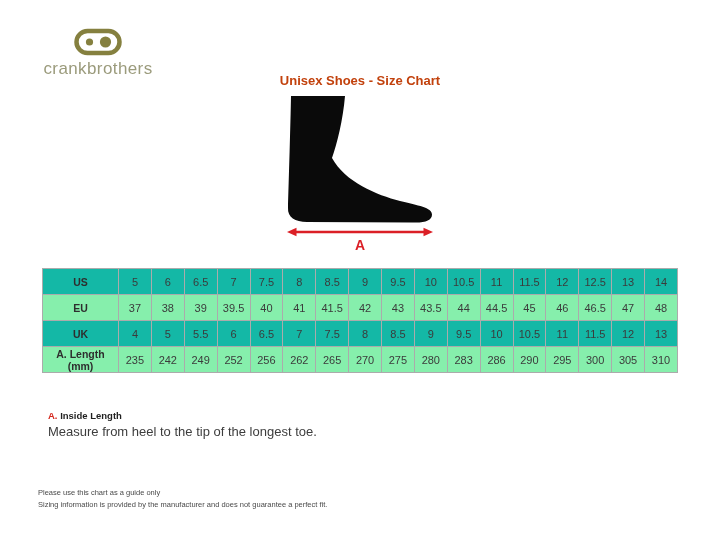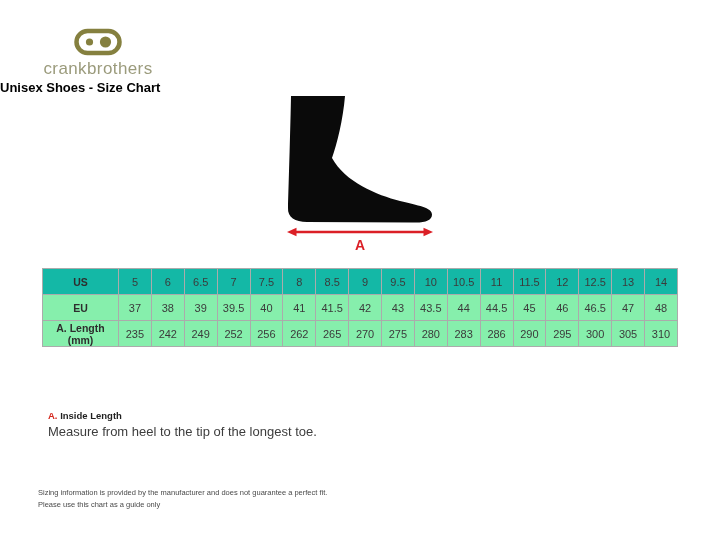--- a/index.html
+++ b/index.html
@@ -31,24 +31,24 @@
     letter-spacing: 0.4px;
     color: #9b9b7c;
   }
 
   
   .chart-title {
     position: absolute;
     top: 73px;
     left: 0;
     width: 720px;
+    text-align: center;
     font-size: 13px;
     font-weight: bold;
-    color: #000000;
-    margin-top: 7px;
+    color: #c2410c;
   }
 
   
   .figure {
     position: absolute;
     left: 287px;
     top: 96px;
     width: 146px;
     text-align: center;
   }
@@ -191,20 +191,40 @@
           <td>43</td>
           <td>43.5</td>
           <td>44</td>
           <td>44.5</td>
           <td>45</td>
           <td>46</td>
           <td>46.5</td>
           <td>47</td>
           <td>48</td>
         </tr>
+        <tr class="row-white">
+          <th>UK</th>
+          <td>4</td>
+          <td>5</td>
+          <td>5.5</td>
+          <td>6</td>
+          <td>6.5</td>
+          <td>7</td>
+          <td>7.5</td>
+          <td>8</td>
+          <td>8.5</td>
+          <td>9</td>
+          <td>9.5</td>
+          <td>10</td>
+          <td>10.5</td>
+          <td>11</td>
+          <td>11.5</td>
+          <td>12</td>
+          <td>13</td>
+        </tr>
         <tr class="row-gray">
           <th>A. Length (mm)</th>
           <td>235</td>
           <td>242</td>
           <td>249</td>
           <td>252</td>
           <td>256</td>
           <td>262</td>
           <td>265</td>
           <td>270</td>
@@ -223,17 +243,17 @@
 
   <div class="measure">
     <div class="measure-item">
       <span class="measure-key">A.</span>
       <span class="measure-label">Inside Length</span>
     </div>
     <div class="measure-desc">Measure from heel to the tip of the longest toe.</div>
   </div>
 
   <div class="footer">
+    <div>Please use this chart as a guide only</div>
     <div>Sizing information is provided by the manufacturer and does not guarantee a perfect fit.</div>
-    <div>Please use this chart as a guide only</div>
   </div>
 
 </div>
 
 </body></html>

